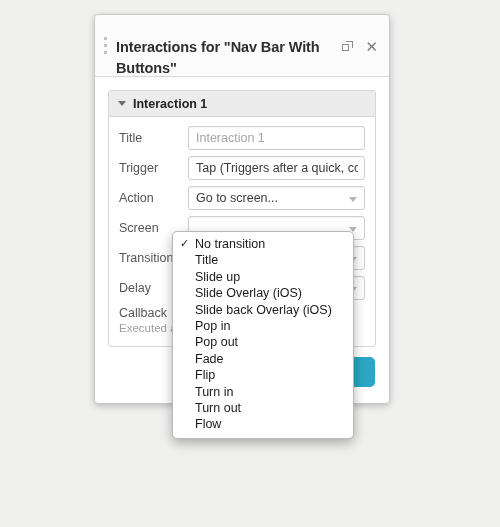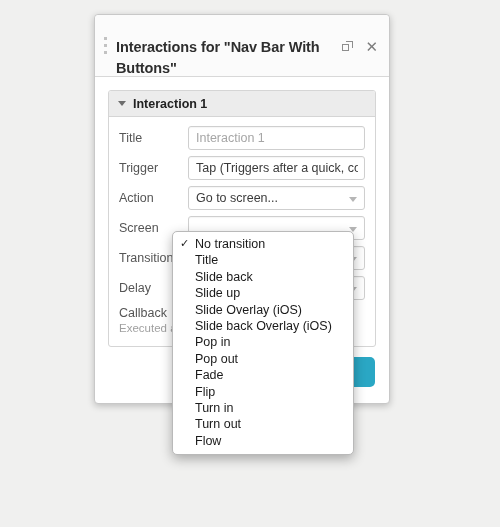--- a/index.html
+++ b/index.html
@@ -331,21 +331,20 @@
       </div>
     </div>
   </div>
 
   <div class="teal-button"></div>
 </div>
 
 <div class="dropdown">
   <div class="dd-item"><span class="check">✓</span><span>No transition</span></div>
   <div class="dd-item"><span>Title</span></div>
-  <div class="dd-item"><span>Slide back</span></div>
   <div class="dd-item"><span>Slide up</span></div>
   <div class="dd-item"><span>Slide Overlay (iOS)</span></div>
   <div class="dd-item"><span>Slide back Overlay (iOS)</span></div>
   <div class="dd-item"><span>Pop in</span></div>
   <div class="dd-item"><span>Pop out</span></div>
   <div class="dd-item"><span>Fade</span></div>
   <div class="dd-item"><span>Flip</span></div>
   <div class="dd-item"><span>Turn in</span></div>
   <div class="dd-item"><span>Turn out</span></div>
   <div class="dd-item"><span>Flow</span></div>

